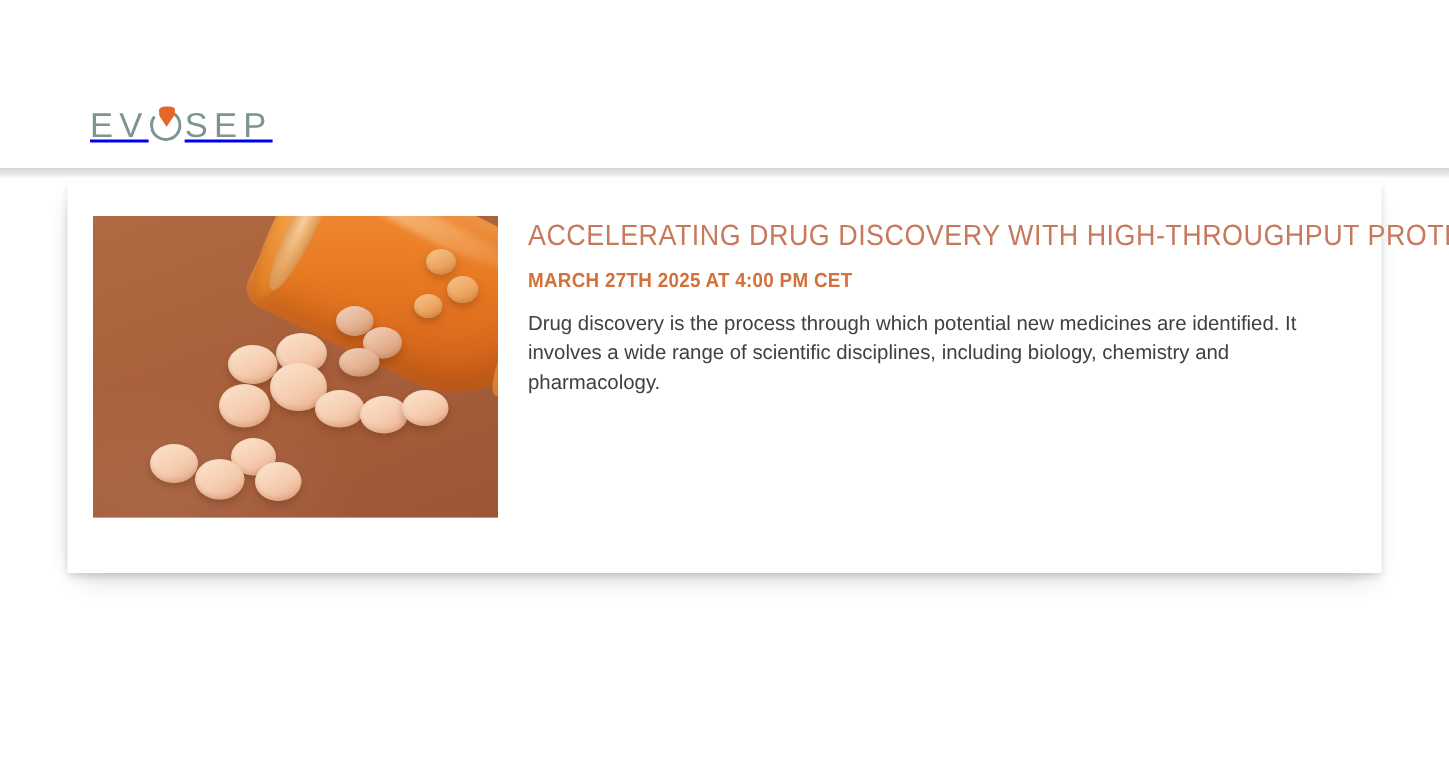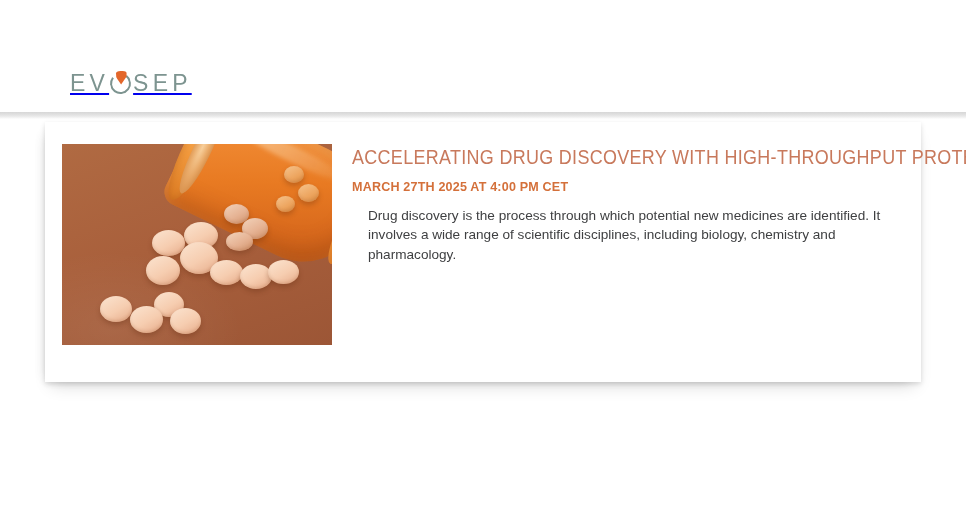--- a/index.html
+++ b/index.html
@@ -40,21 +40,20 @@
   }
 
   
   .logo {
     position: absolute;
     left: 60px;
     top: 68px;
     height: 30px;
     display: flex;
     align-items: center;
-    margin-left: 10px;
   }
   .logo-text {
     font-family: "Liberation Sans", sans-serif;
     font-size: 23px;
     font-weight: 400;
     letter-spacing: 4.2px;
     color: #7d9490;
     line-height: 1;
     white-space: pre;
   }
@@ -205,21 +204,21 @@
     font-size: 13.5px;
     font-weight: 700;
     letter-spacing: 0.2px;
     color: #d4703a;
     line-height: 1.2;
     transform: scaleX(0.93);
     transform-origin: left center;
     white-space: nowrap;
   }
   .event-desc {
-    margin: 11px 0 0 16px;
+    margin: 11px 0 0 0;
     font-family: "Liberation Sans", sans-serif;
     font-size: 13.6px;
     font-weight: 400;
     color: #3f4042;
     line-height: 1.42;
     max-width: 548px;
   }
 </style>
 </head>
 <body>

